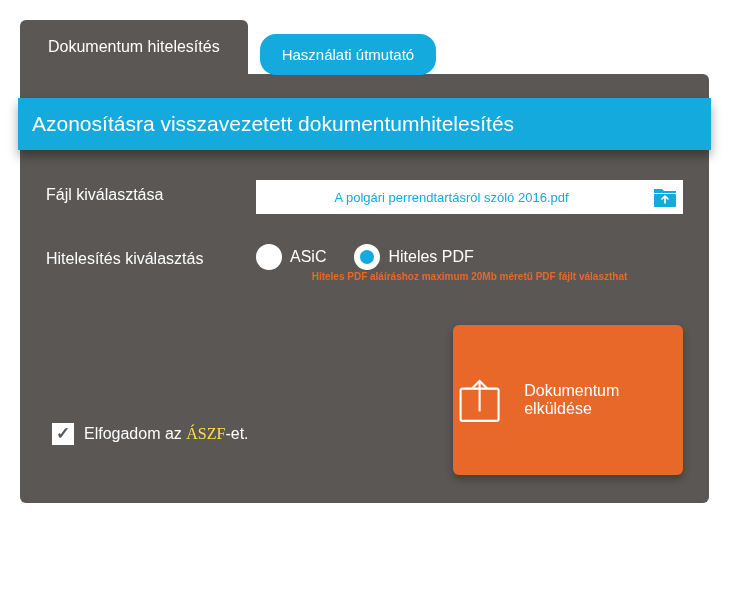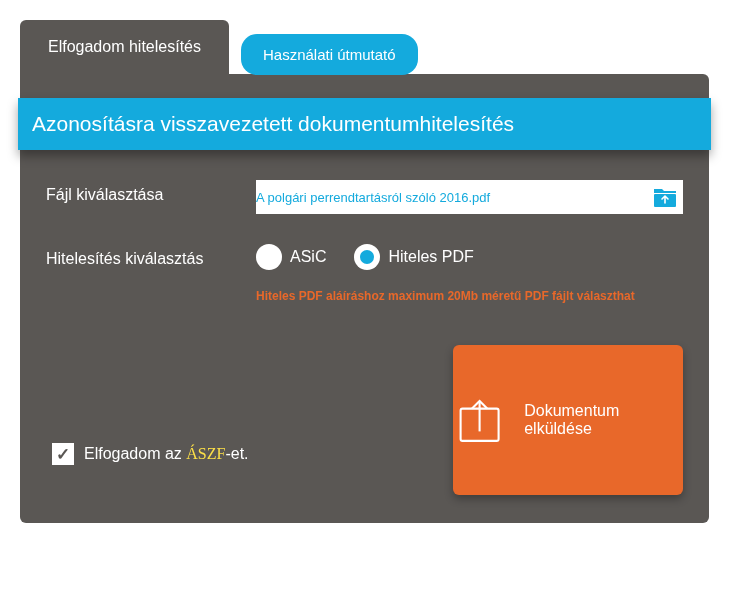--- a/index.html
+++ b/index.html
@@ -64,21 +64,21 @@
   .file-box {
     background: #ffffff;
     display: flex;
     align-items: center;
     height: 34px;
     position: relative;
     cursor: pointer;
   }
   .file-name {
     flex: 1;
-    text-align: left;
+    text-align: center;
     color: #14aadd;
     font-size: 13px;
   }
   .file-icon-wrap {
     width: 36px;
     height: 34px;
     display: flex;
     align-items: center;
     justify-content: center;
   }
@@ -108,23 +108,23 @@
     border-radius: 50%;
     background: #14aadd;
   }
   .radio-label {
     color: #ffffff;
     font-size: 16px;
   }
   .warning {
     color: #e8682a;
     font-weight: 700;
-    font-size: 12px;
-    margin-top: 18px;
+    font-size: 10px;
     line-height: 1.45;
+    text-align: center;
   }
   .bottom {
     display: flex;
     align-items: flex-end;
     justify-content: space-between;
     margin-top: 40px;
   }
   .terms {
     display: flex;
     align-items: center;
@@ -168,21 +168,21 @@
     box-shadow: 0 4px 8px rgba(0,0,0,0.3);
   }
   .submit-label {
     font-size: 16px;
   }
 </style>
 </head>
 <body>
 
 <div class="tabs">
-  <div class="tab-active">Elfogadom hitelesítés</div>
+  <div class="tab-active">Dokumentum hitelesítés</div>
   <div class="tab-inactive">Használati útmutató</div>
 </div>
 
 <div class="panel">
   <div class="title-bar">Azonosításra visszavezetett dokumentumhitelesítés</div>
 
   <div class="row">
     <div class="row-label">Fájl kiválasztása</div>
     <div class="row-content">
       <div class="file-box">

